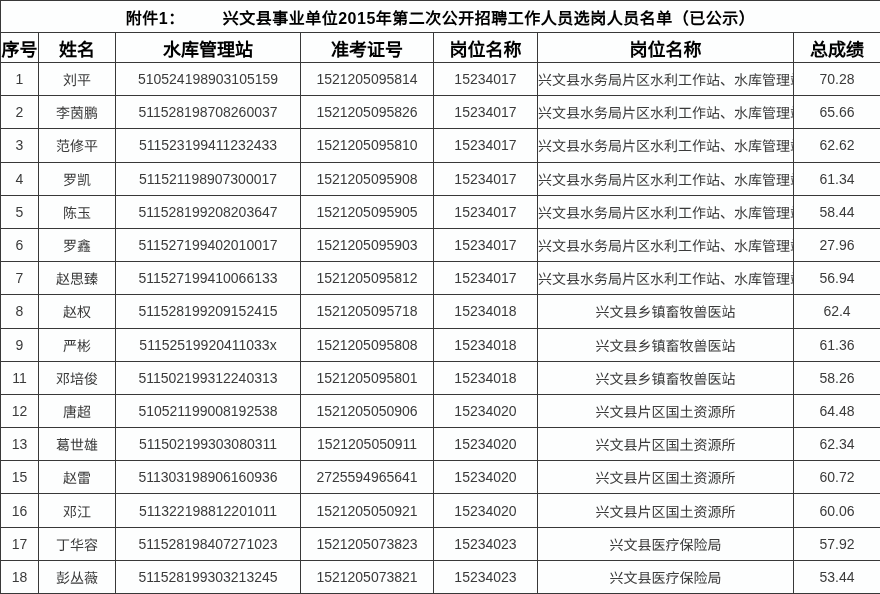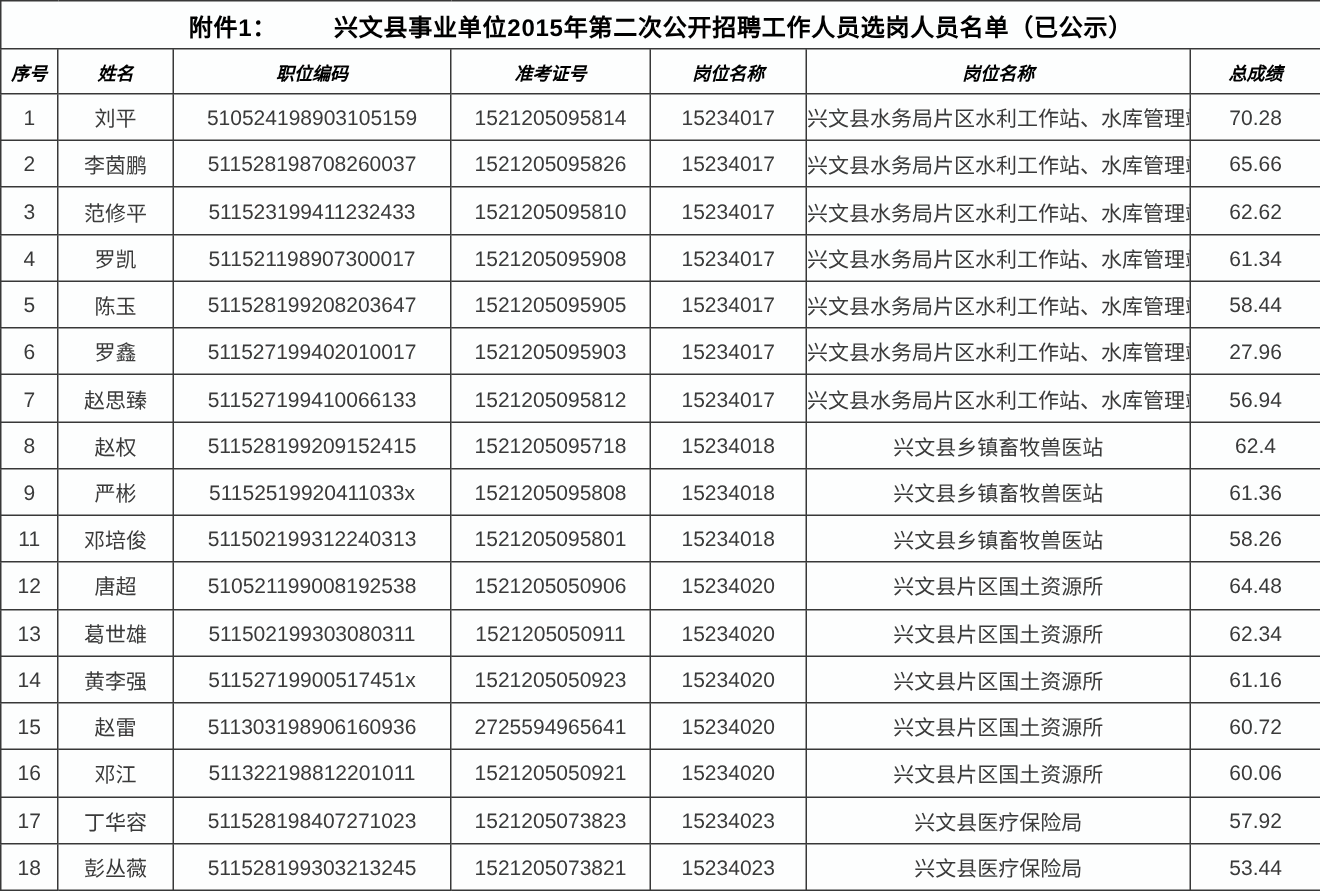--- a/index.html
+++ b/index.html
@@ -31,24 +31,23 @@
     height: 32px;
     font-weight: bold;
     font-size: 16px;
     color: #000000;
     letter-spacing: 0.5px;
   }
   .title-prefix { margin-right: 38px; }
   thead th {
     height: 30px;
     font-weight: bold;
-    font-size: 12px;
+    font-size: 18px;
     color: #000000;
     background: #fdfefe;
-    font-style: italic;
   }
   tbody td {
     font-size: 14px;
     color: #3a3a3a;
   }
   col.c-idx  { width: 38px; }
   col.c-name { width: 77px; }
   col.c-id   { width: 185px; }
   col.c-tick { width: 133px; }
   col.c-code { width: 104px; }
@@ -71,21 +70,21 @@
     </colgroup>
     <thead>
       <tr>
         <td class="title-cell" colspan="7">
           <span class="title-prefix">附件1：</span><span>兴文县事业单位2015年第二次公开招聘工作人员选岗人员名单（已公示）</span>
         </td>
       </tr>
       <tr>
         <th>序号</th>
         <th>姓名</th>
-        <th>职位编码</th>
+        <th>水库管理站</th>
         <th>准考证号</th>
         <th>岗位名称</th>
         <th>岗位名称</th>
         <th>总成绩</th>
       </tr>
     </thead>
     <tbody id="roster-body">
         <tr>
           <td>1</td>
           <td>刘平</td>
@@ -188,29 +187,20 @@
         <tr>
           <td>13</td>
           <td>葛世雄</td>
           <td>511502199303080311</td>
           <td>1521205050911</td>
           <td>15234020</td>
           <td>兴文县片区国土资源所</td>
           <td>62.34</td>
         </tr>
         <tr>
-          <td>14</td>
-          <td>黄李强</td>
-          <td>51152719900517451x</td>
-          <td>1521205050923</td>
-          <td>15234020</td>
-          <td>兴文县片区国土资源所</td>
-          <td>61.16</td>
-        </tr>
-        <tr>
           <td>15</td>
           <td>赵雷</td>
           <td>511303198906160936</td>
           <td>2725594965641</td>
           <td>15234020</td>
           <td>兴文县片区国土资源所</td>
           <td>60.72</td>
         </tr>
         <tr>
           <td>16</td>

